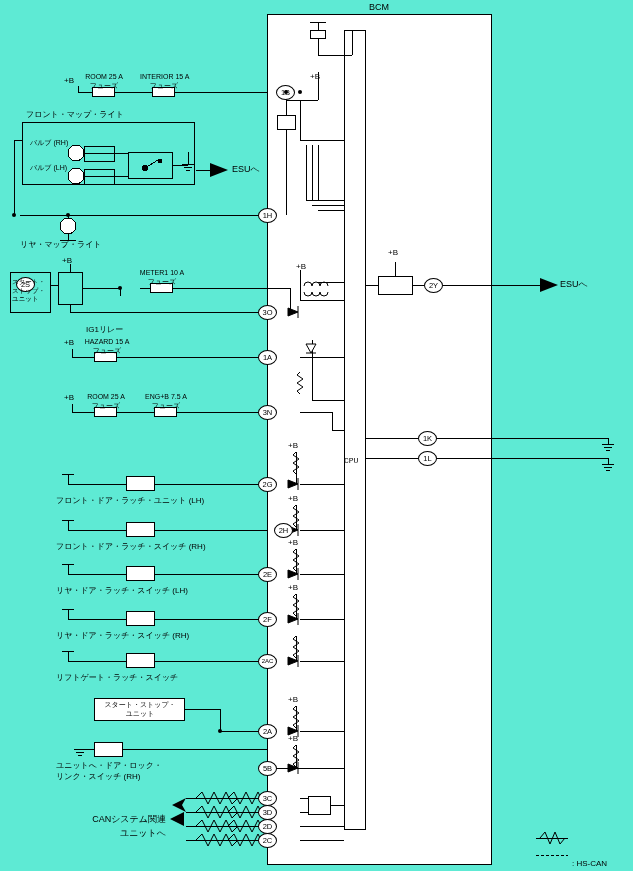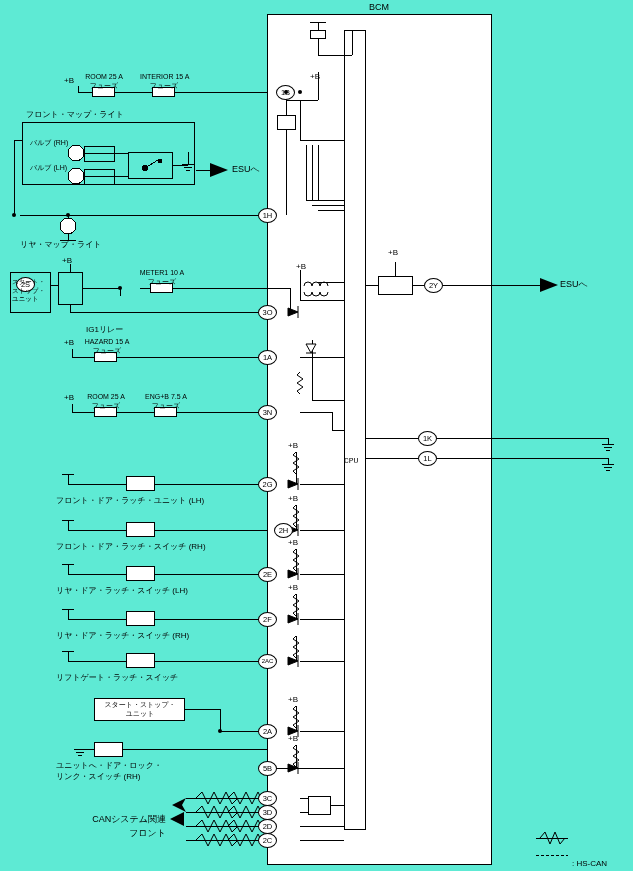--- a/index.html
+++ b/index.html
@@ -341,21 +341,21 @@
 
   <div class="lbl" style="left:56px;top:496px;">フロント・ドア・ラッチ・ユニット (LH)</div>
   <div class="lbl" style="left:56px;top:542px;">フロント・ドア・ラッチ・スイッチ (RH)</div>
   <div class="lbl" style="left:56px;top:586px;">リヤ・ドア・ラッチ・スイッチ (LH)</div>
   <div class="lbl" style="left:56px;top:631px;">リヤ・ドア・ラッチ・スイッチ (RH)</div>
   <div class="lbl" style="left:56px;top:673px;">リフトゲート・ラッチ・スイッチ</div>
   <div class="lbl" style="left:56px;top:760px;white-space:pre-line;line-height:11px;"><span>ユニットへ・ドア・ロック・
 リンク・スイッチ (RH)</span></div>
 
   <div class="lbl big" style="left:74px;top:812px;white-space:pre-line;line-height:14px;text-align:right;width:92px;"><span>CANシステム関連
-フロント</span></div>
+ユニットへ</span></div>
 
   <div class="lbl" style="left:572px;top:859px;text-align:right;">: HS-CAN</div>
   <div class="lbl" style="left:572px;top:850px;margin-top:48px;">: LIN</div>
 
   <div class="dot" style="left:284px;top:90px;"></div>
   <div class="dot" style="left:298px;top:90px;"></div>
   <div class="dot" style="left:12px;top:213px;"></div>
   <div class="dot" style="left:66px;top:213px;"></div>
   <div class="dot" style="left:118px;top:286px;"></div>
   <div class="dot" style="left:288px;top:310px;"></div>

